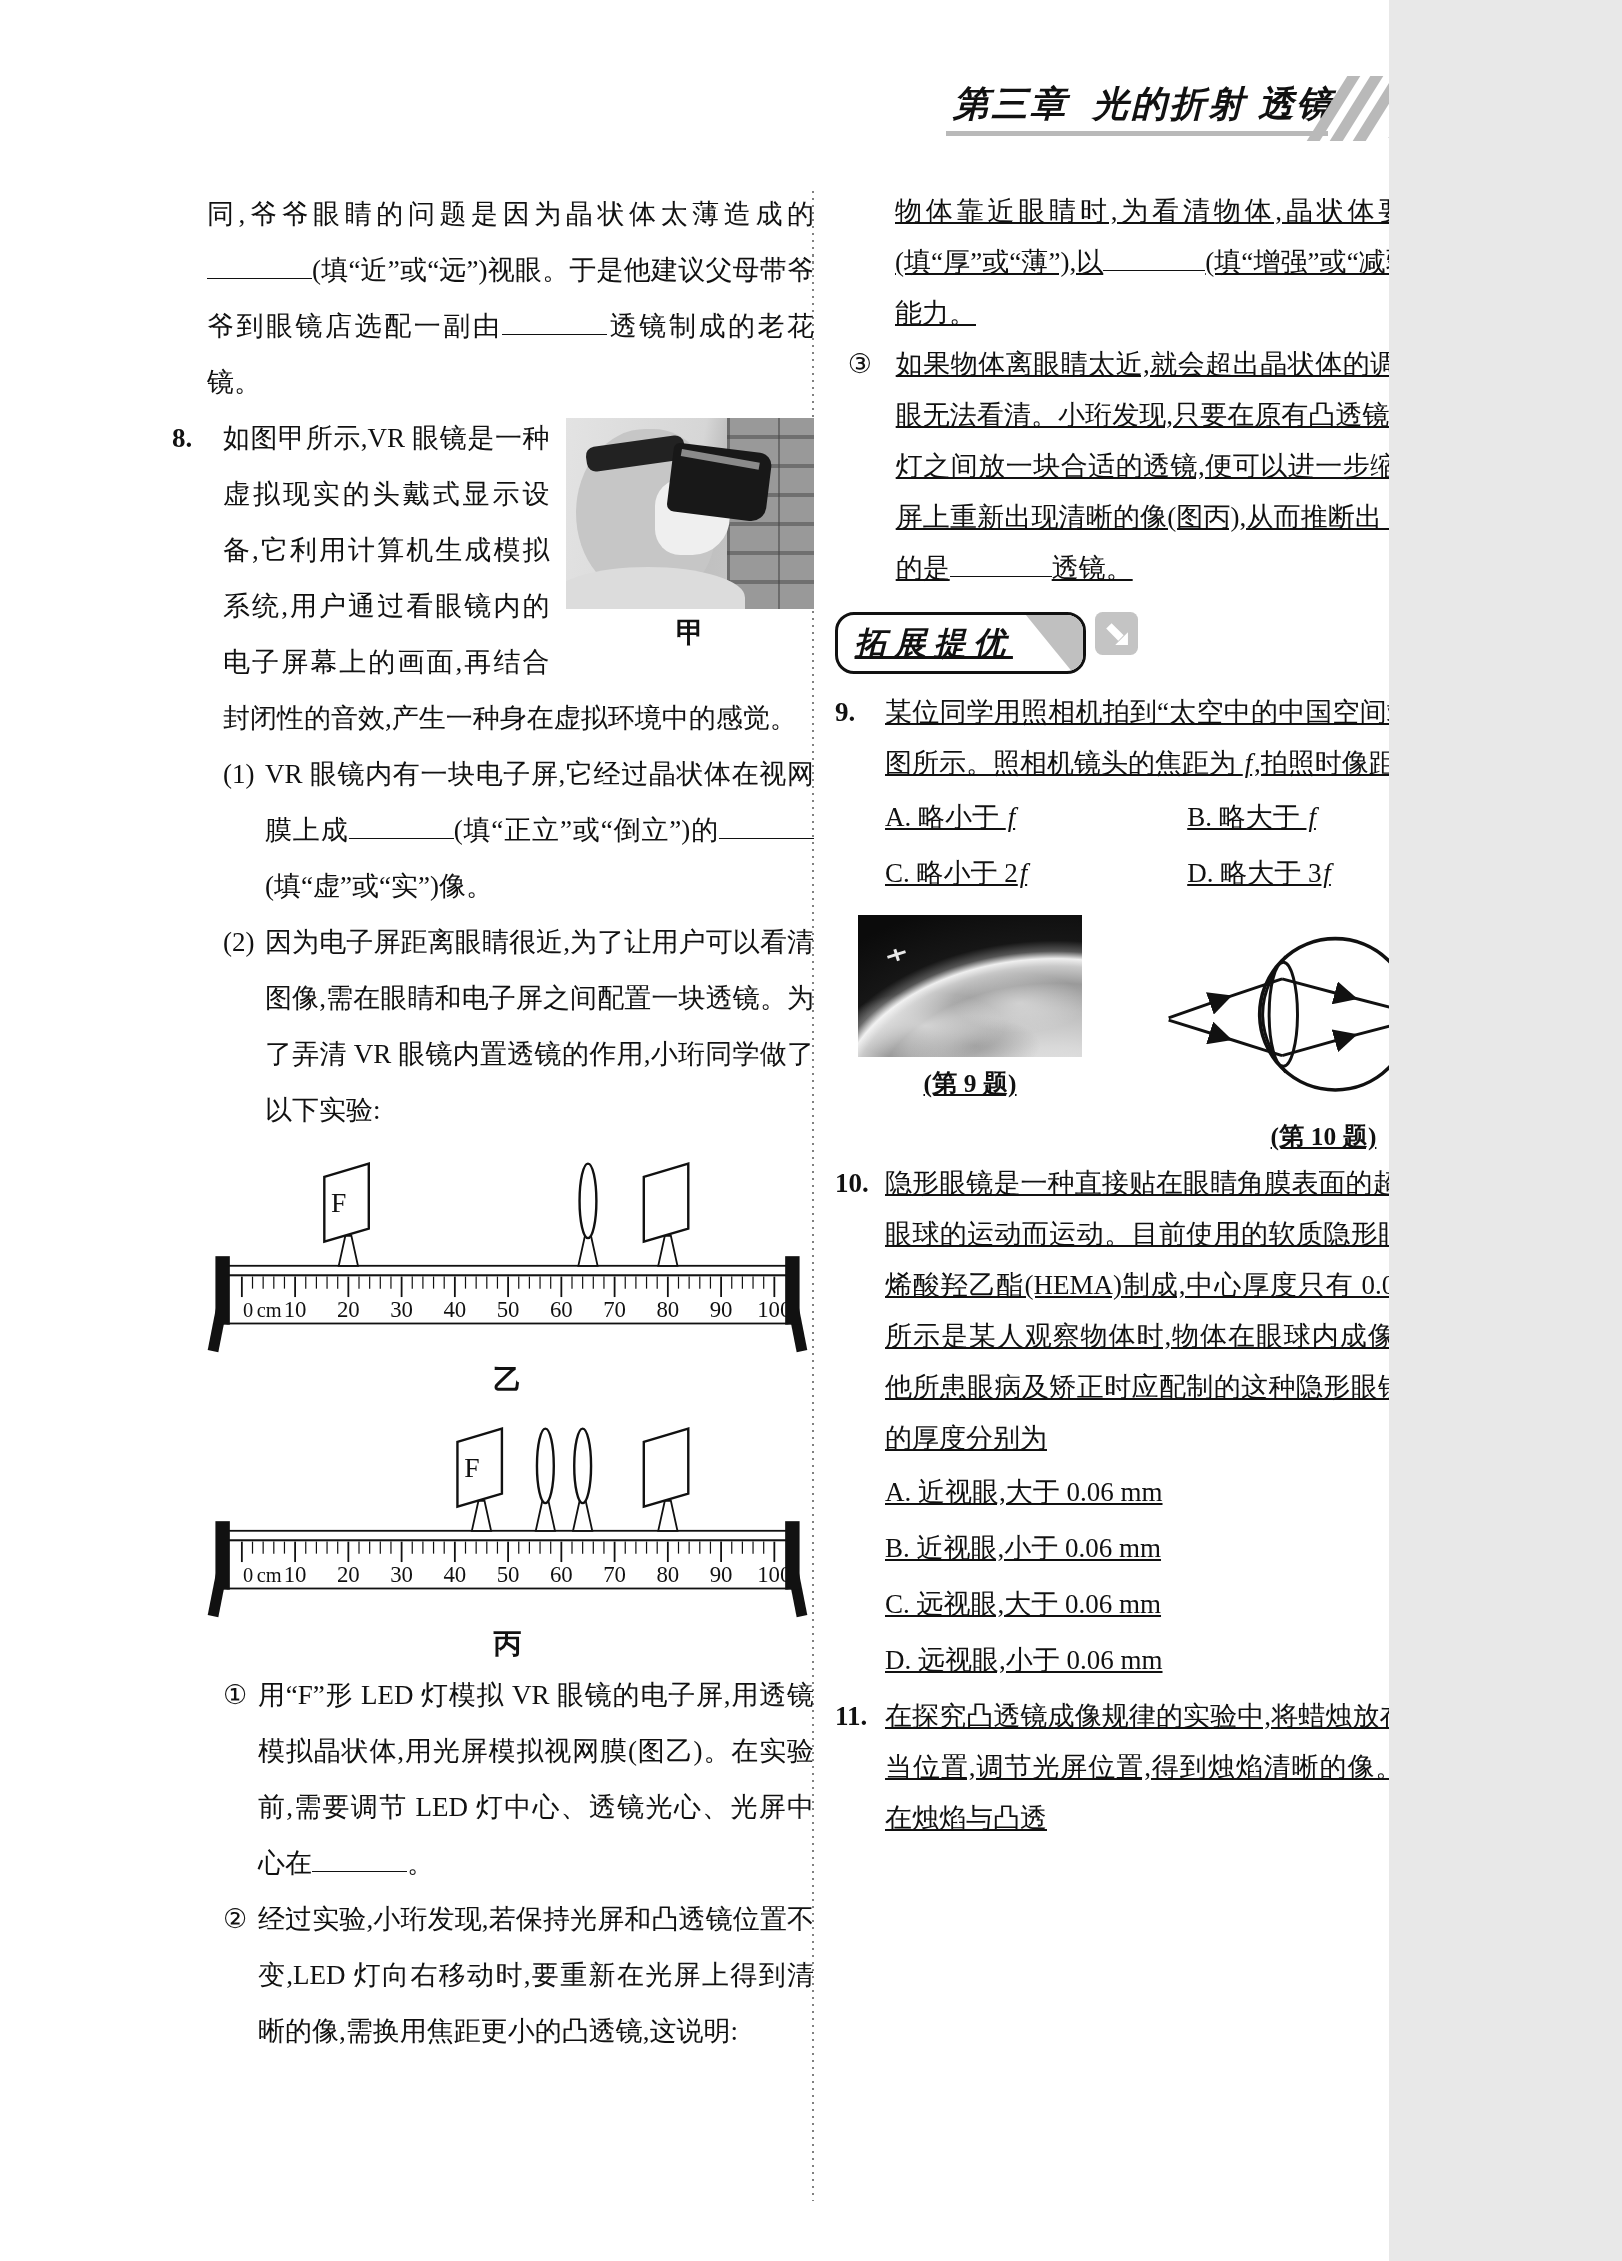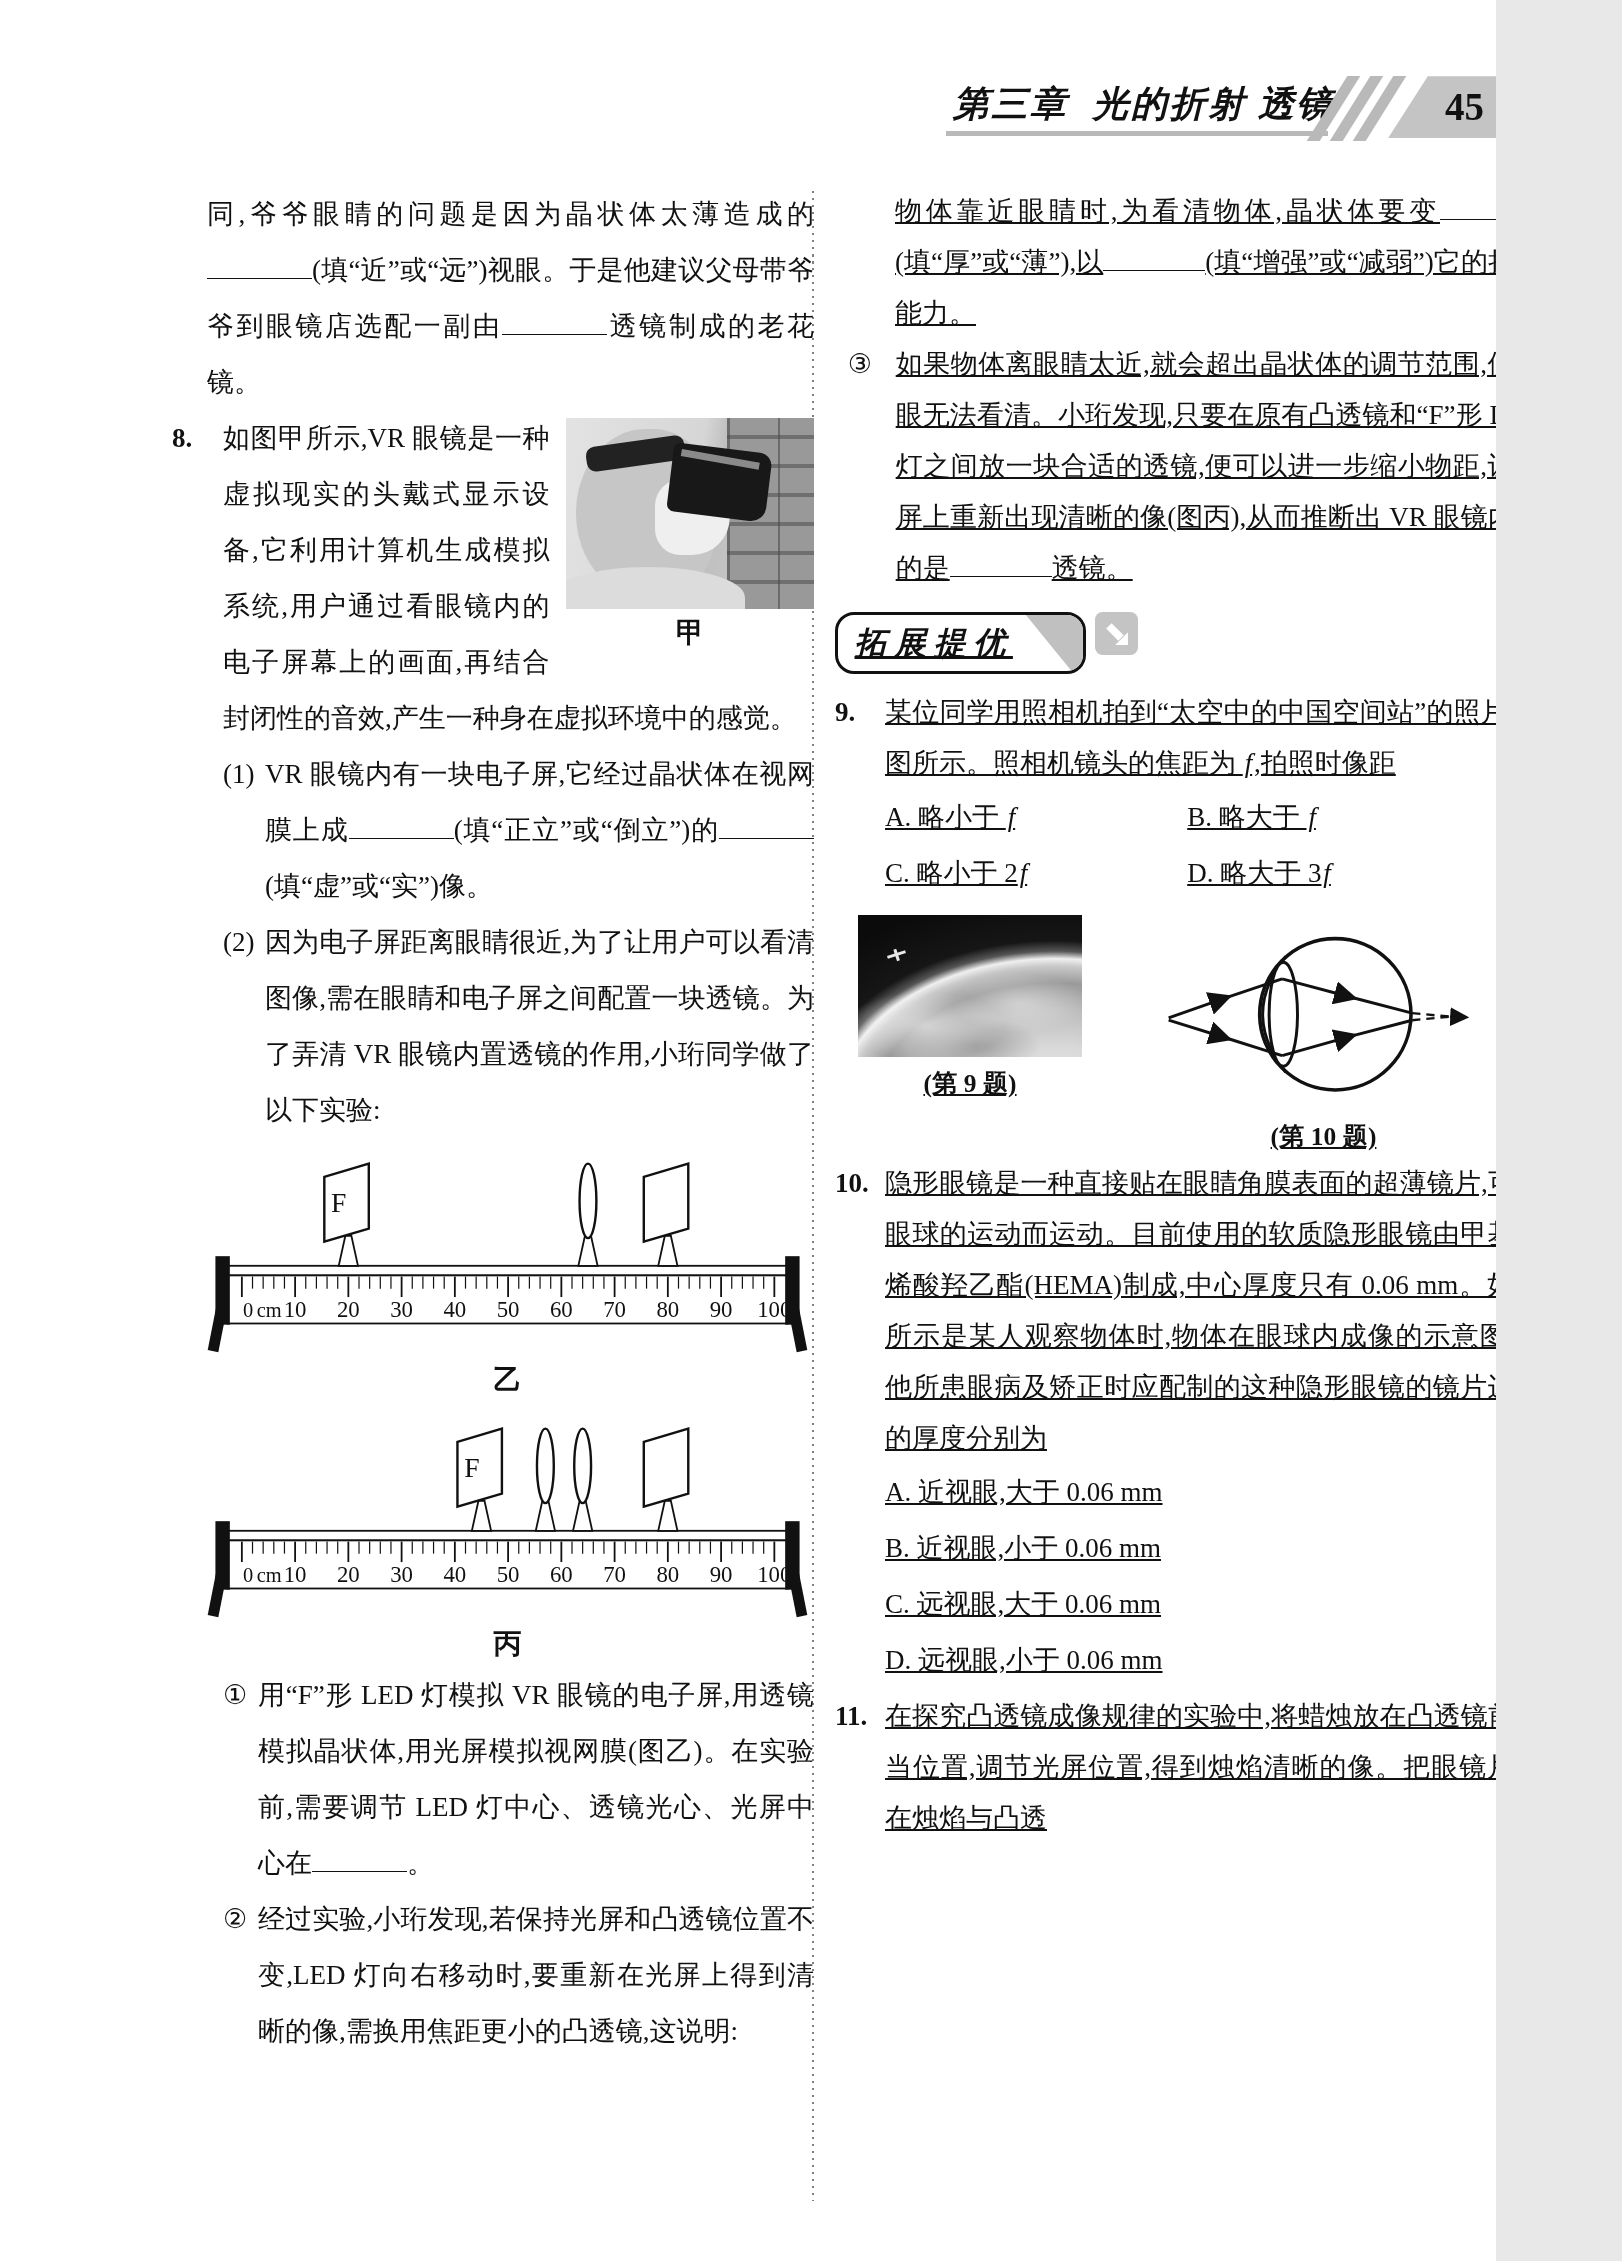--- a/index.html
+++ b/index.html
@@ -1,16 +1,16 @@
 <!DOCTYPE html>
 <html style="font-size:10.2px"><head>
 <meta charset="utf-8">
 <style>
   html,body{margin:0;padding:0;background:#e8e8e8;}
-  .page{position:relative;width:1496px;height:2261px;background:#ffffff;
+  .page{position:relative;width:1389px;height:2261px;background:#ffffff;
         font-family:"Liberation Serif",serif;color:#111;overflow:hidden;}
 
   
   .header{position:absolute;left:0;top:80px;width:1623px;height:70px;}
   .header-rule{position:absolute;left:946px;top:51px;width:382px;height:4.5px;background:#b9b9b9;}
   .header-title{position:absolute;left:953px;top:0;font-size:36px;font-weight:bold;
                 font-style:italic;letter-spacing:2.5px;white-space:nowrap;}
   .header-title .gap{display:inline-block;width:24px;}
   .slash{position:absolute;top:-3.8px;width:12.7px;height:65px;background:#b9b9b9;transform:skewX(-32deg);}
   .pagebox{position:absolute;left:1388px;top:-3.8px;width:153px;height:62px;background:#c4c4c4;

